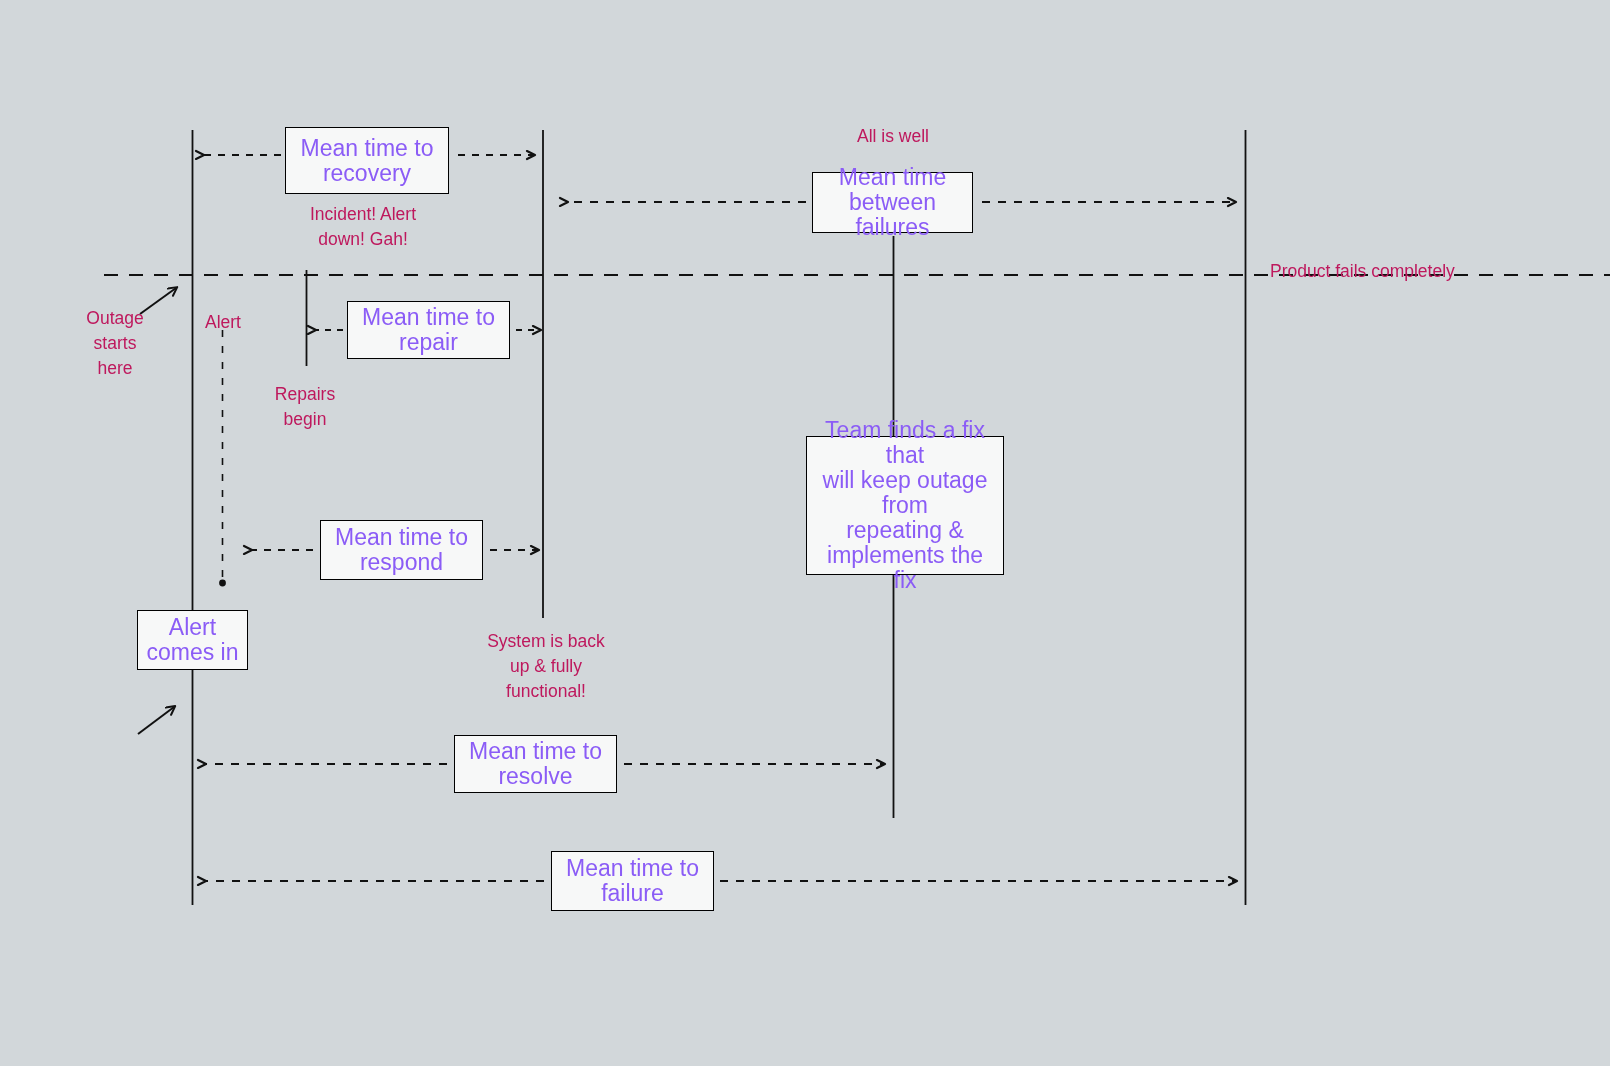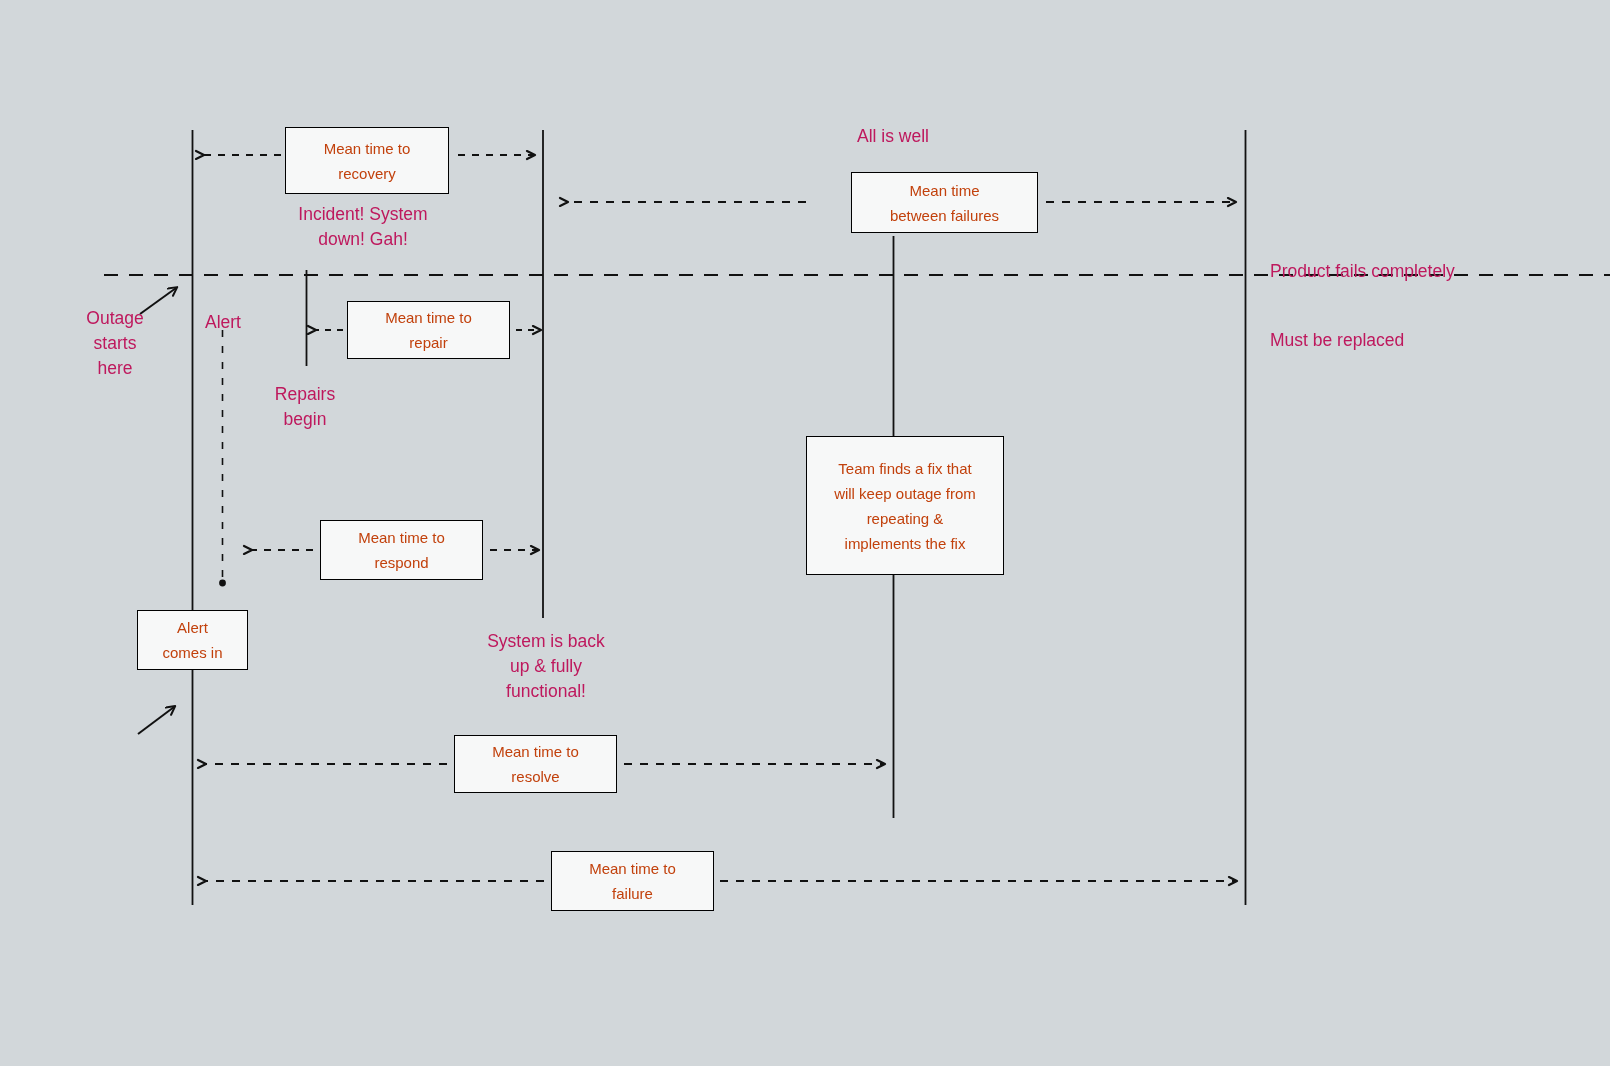--- a/index.html
+++ b/index.html
@@ -22,22 +22,22 @@
     top: 0;
     width: 1610px;
     height: 1066px;
     pointer-events: none;
   }
   .box {
     position: absolute;
     box-sizing: border-box;
     background: #f7f8f8;
     border: 1.6px solid #000;
-    color: #c2410c;
-    font-size: 15px;
+    color: #8b5cf6;
+    font-size: 23px;
     line-height: 25px;
     text-align: center;
     display: flex;
     align-items: center;
     justify-content: center;
     padding: 4px 6px;
     white-space: pre-line;
   }
   .lbl {
     position: absolute;
@@ -96,21 +96,21 @@
     <line x1="544" y1="881" x2="205" y2="881" stroke="#111" stroke-width="1.8" stroke-dasharray="8 8" marker-end="url(#arrowL)"></line>
     <line x1="720" y1="881" x2="1236" y2="881" stroke="#111" stroke-width="1.8" stroke-dasharray="8 8" marker-end="url(#arrowR)"></line>
 
     <line x1="140" y1="314" x2="176" y2="288" stroke="#111" stroke-width="2.0" marker-end="url(#arrowUpRight)"></line>
     <line x1="138" y1="734" x2="174" y2="707" stroke="#111" stroke-width="2.0" marker-end="url(#arrowUpRight)"></line>
   </svg>
 
   <div class="box" style="left:285px; top:127px; width:164px; height:67px;">Mean time to
 recovery</div>
 
-  <div class="box" style="left:812px; top:172px; width:187px; height:61px;margin-left:39px;">Mean time
+  <div class="box" style="left:812px; top:172px; width:161px; height:61px;">Mean time
 between failures</div>
 
   <div class="box" style="left:347px; top:301px; width:163px; height:58px;">Mean time to
 repair</div>
 
   <div class="box" style="left:320px; top:520px; width:163px; height:60px;">Mean time to
 respond</div>
 
   <div class="box" style="left:806px; top:436px; width:198px; height:139px; line-height:25px;">Team finds a fix that
 will keep outage from
@@ -121,26 +121,25 @@
 comes in</div>
 
   <div class="box" style="left:454px; top:735px; width:163px; height:58px;">Mean time to
 resolve</div>
 
   <div class="box" style="left:551px; top:851px; width:163px; height:60px;">Mean time to
 failure</div>
 
   <div class="lbl" style="left:793px; top:124px; width:200px;">All is well</div>
 
-  <div class="lbl" style="left:263px; top:202px; width:200px;">Incident! System
+  <div class="lbl" style="left:263px; top:202px; width:200px;">Incident! Alert
 down! Gah!</div>
 
   <div class="lbl left-align" style="left:1270px; top:231px; width:330px;">Product fails completely</div>
 
-  <div class="lbl left-align" style="left:1270px; top:300px; width:330px;">Must be replaced</div>
 
   <div class="lbl left-align" style="left:205px; top:282px; width:120px;">Alert</div>
 
   <div class="lbl" style="left:65px; top:306px; width:100px;">Outage
 starts
 here</div>
 
   <div class="lbl" style="left:255px; top:382px; width:100px;">Repairs
 begin</div>
 

